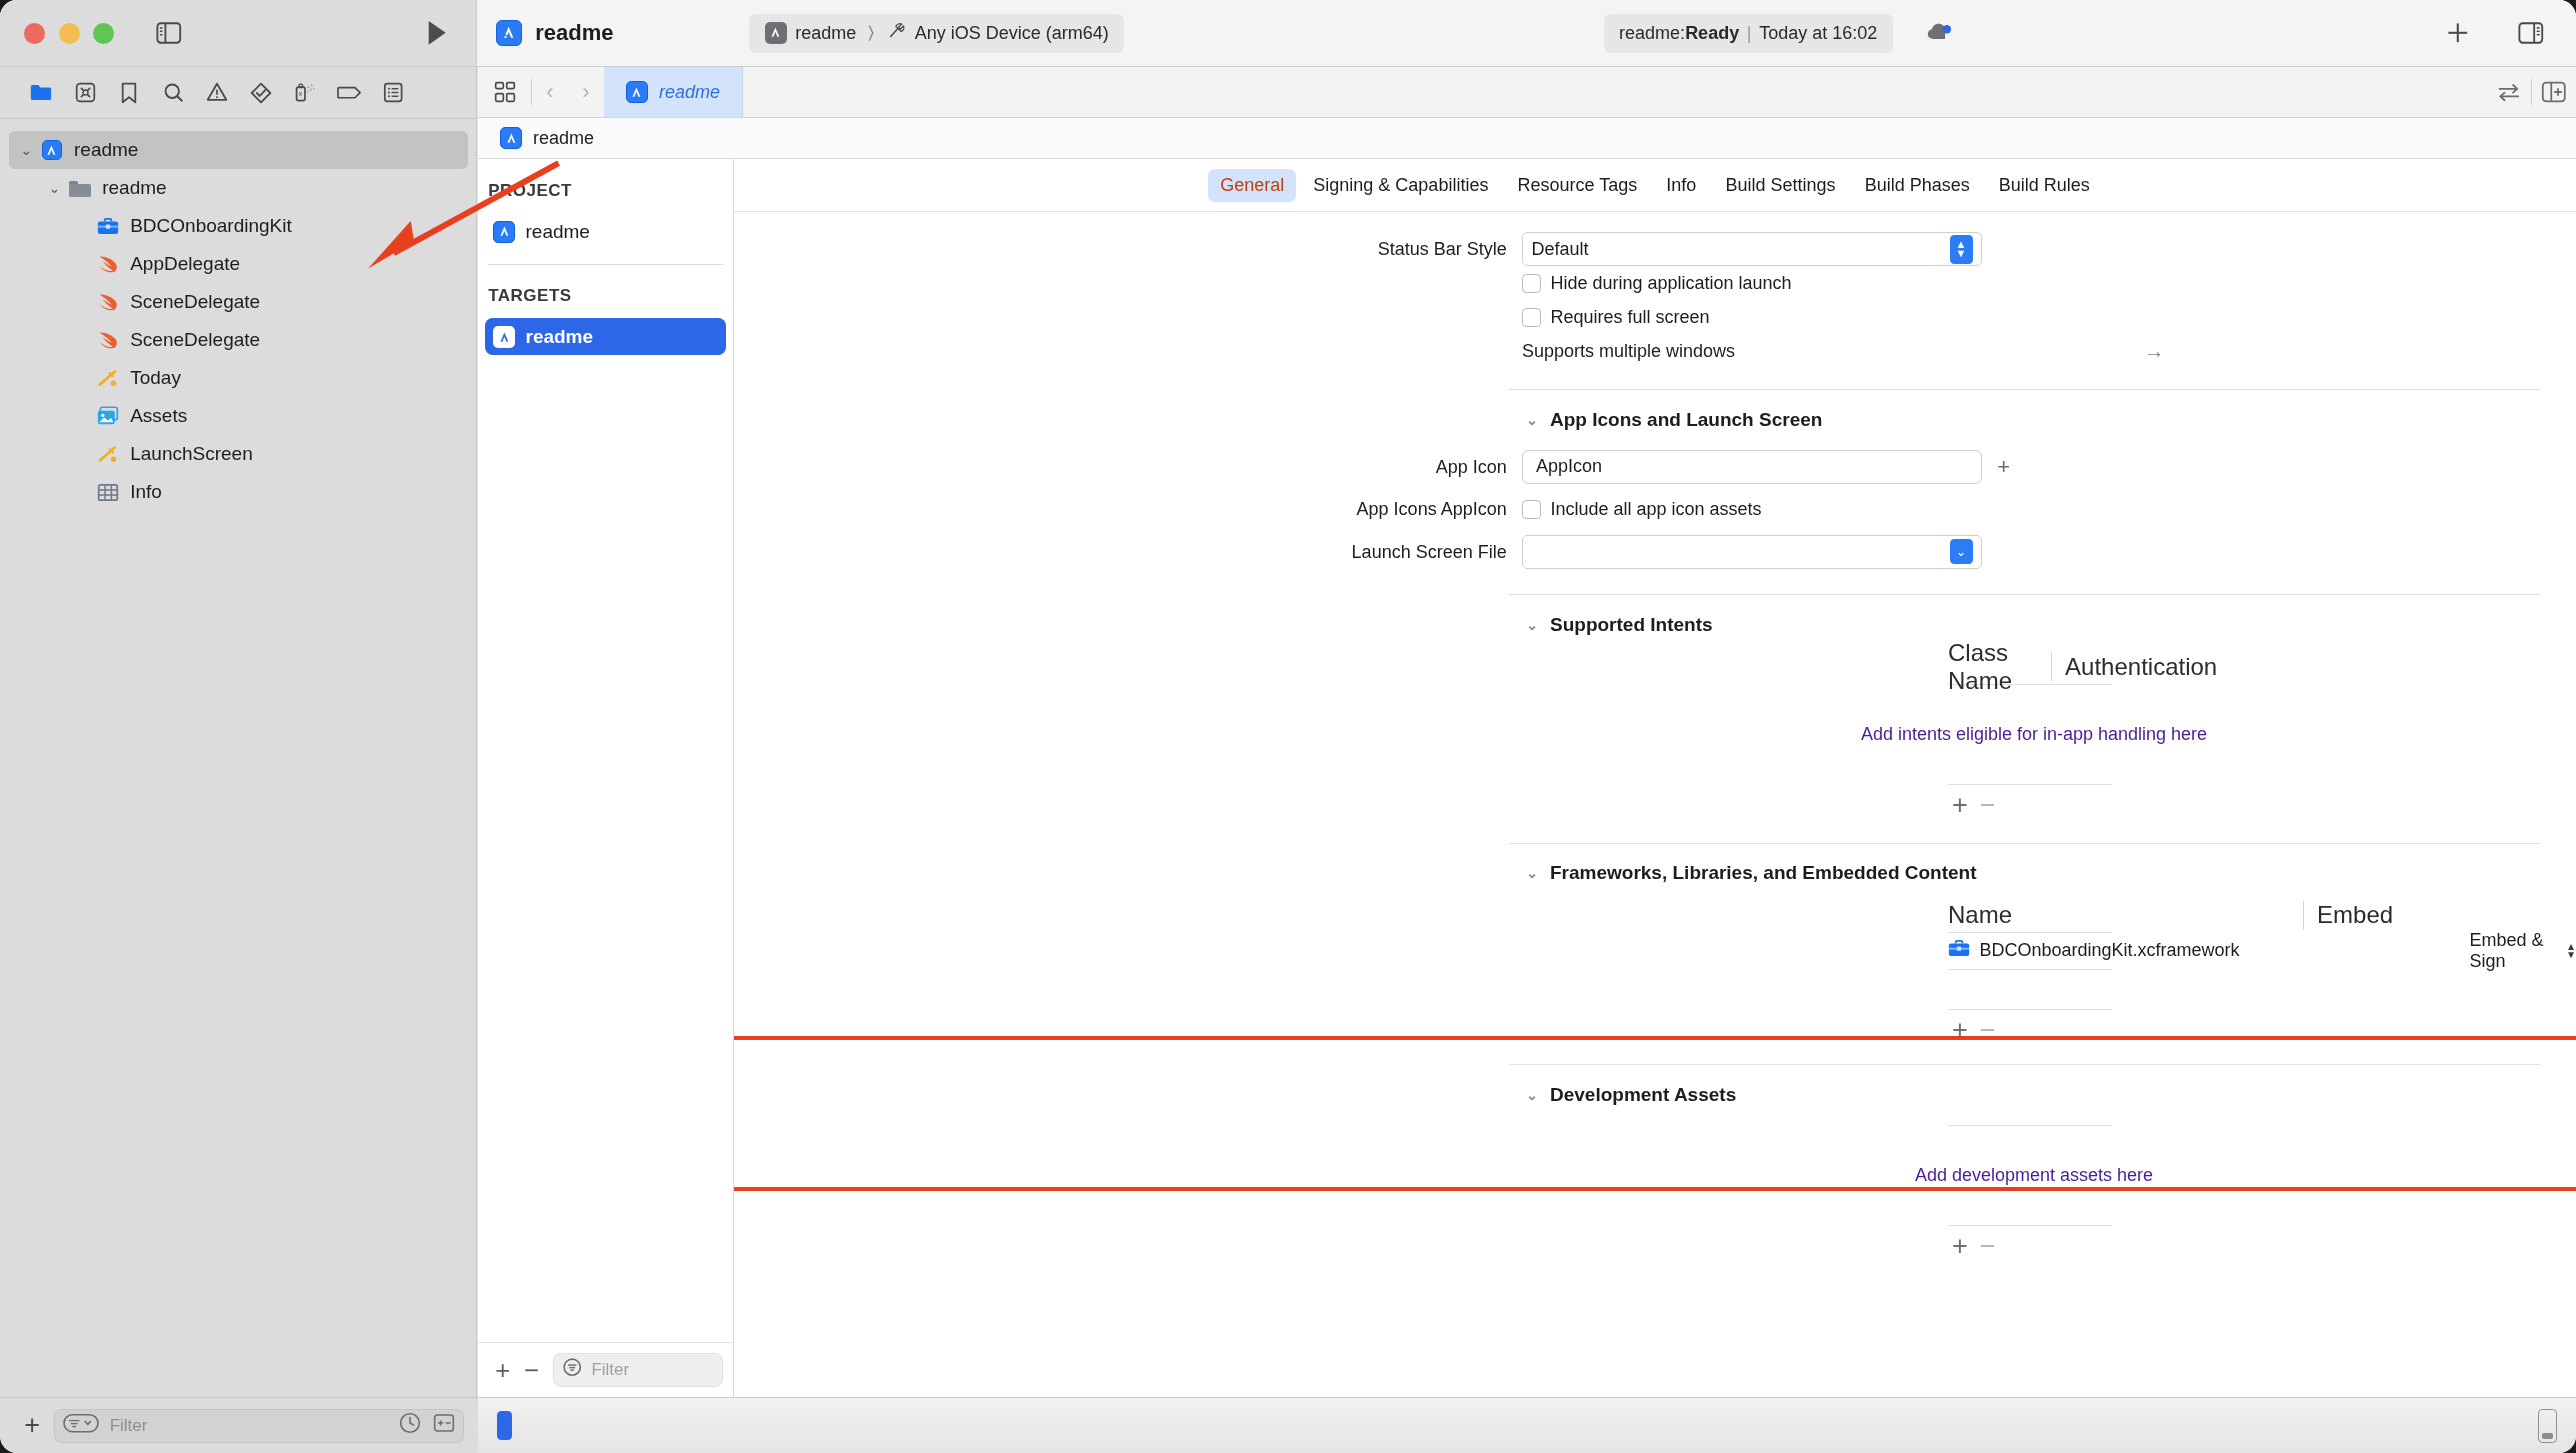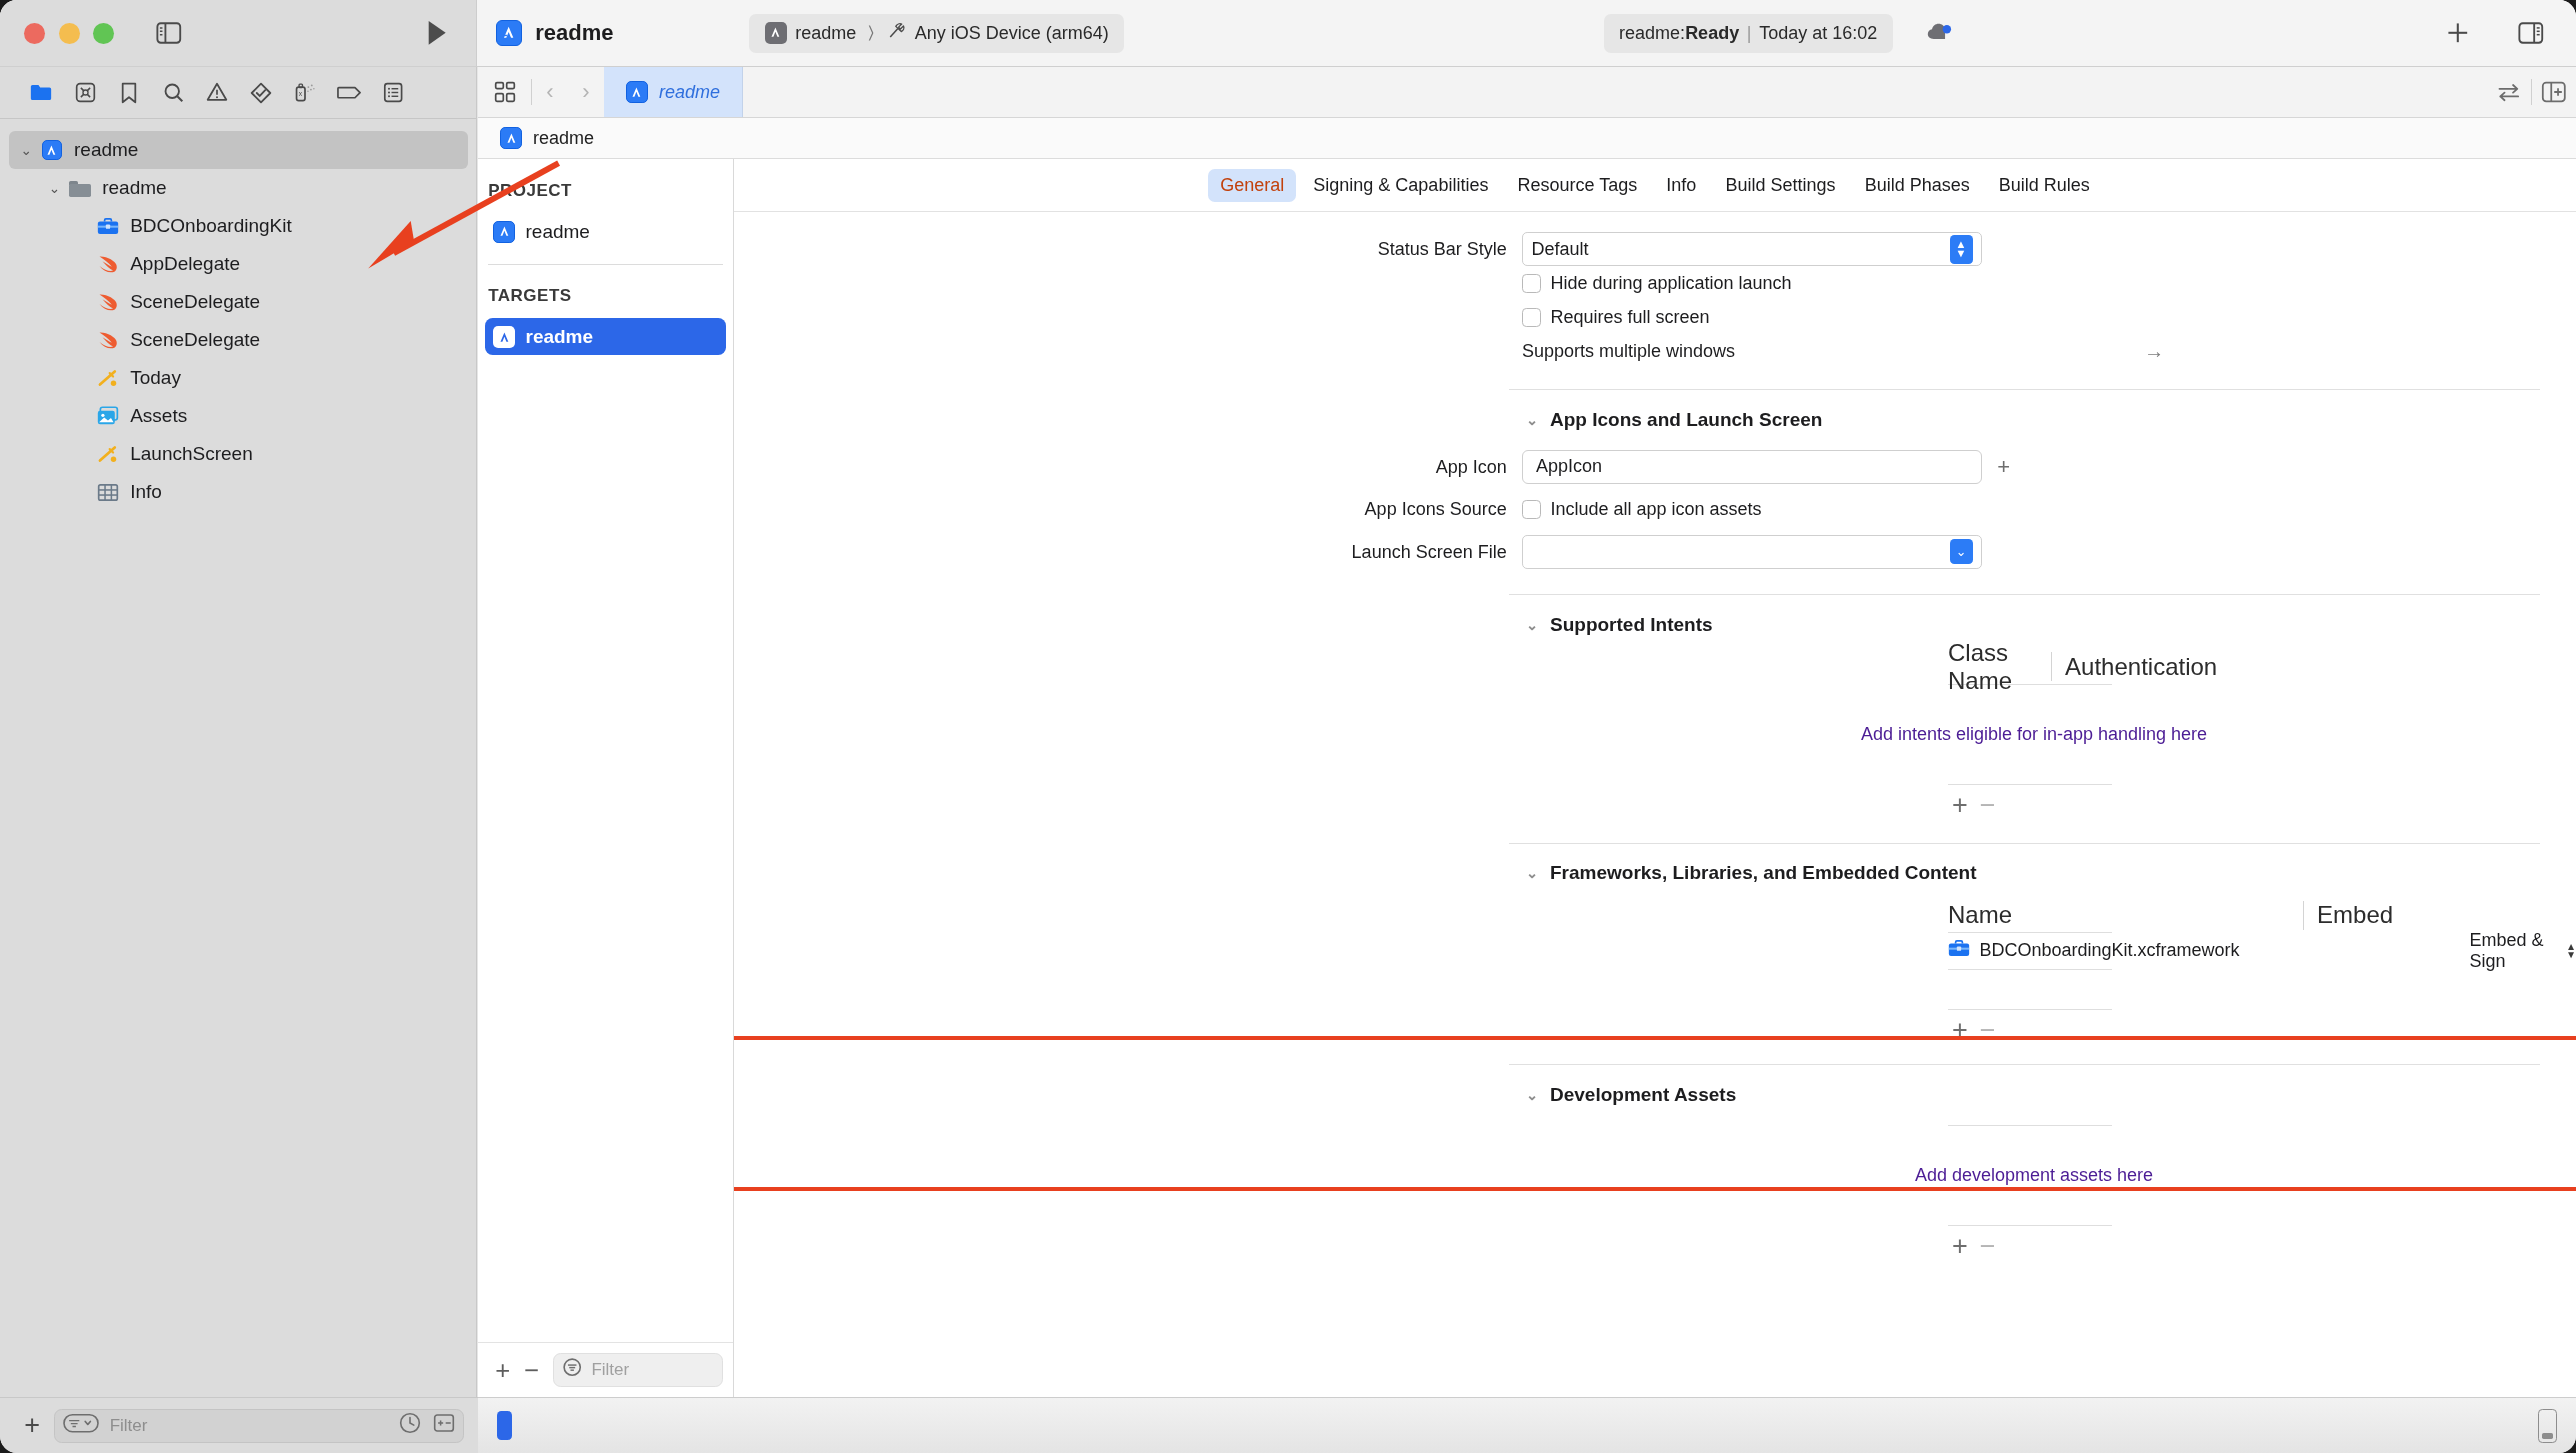--- a/index.html
+++ b/index.html
@@ -721,21 +721,21 @@
             <div class="row-label">App Icon</div>
             <div class="row-field" style="display:flex;align-items:center;gap:15.3px;">
               <div class="textfield">
                 <span>AppIcon</span>
               </div>
               <span style="font-size:22px;color:#6e6e6e;">+</span>
             </div>
           </div>
 
           <div class="row" style="margin-top:8.5px;">
-            <div class="row-label">App Icons Source</div>
+            <div class="row-label">App Icons AppIcon</div>
             <div class="row-field">
               <div class="checkrow">
                 <span class="cbox"></span>
                 <span>Include all app icon assets</span>
               </div>
             </div>
           </div>
 
           <div class="row" style="margin-top:8.5px;">
             <div class="row-label">Launch Screen File</div>

